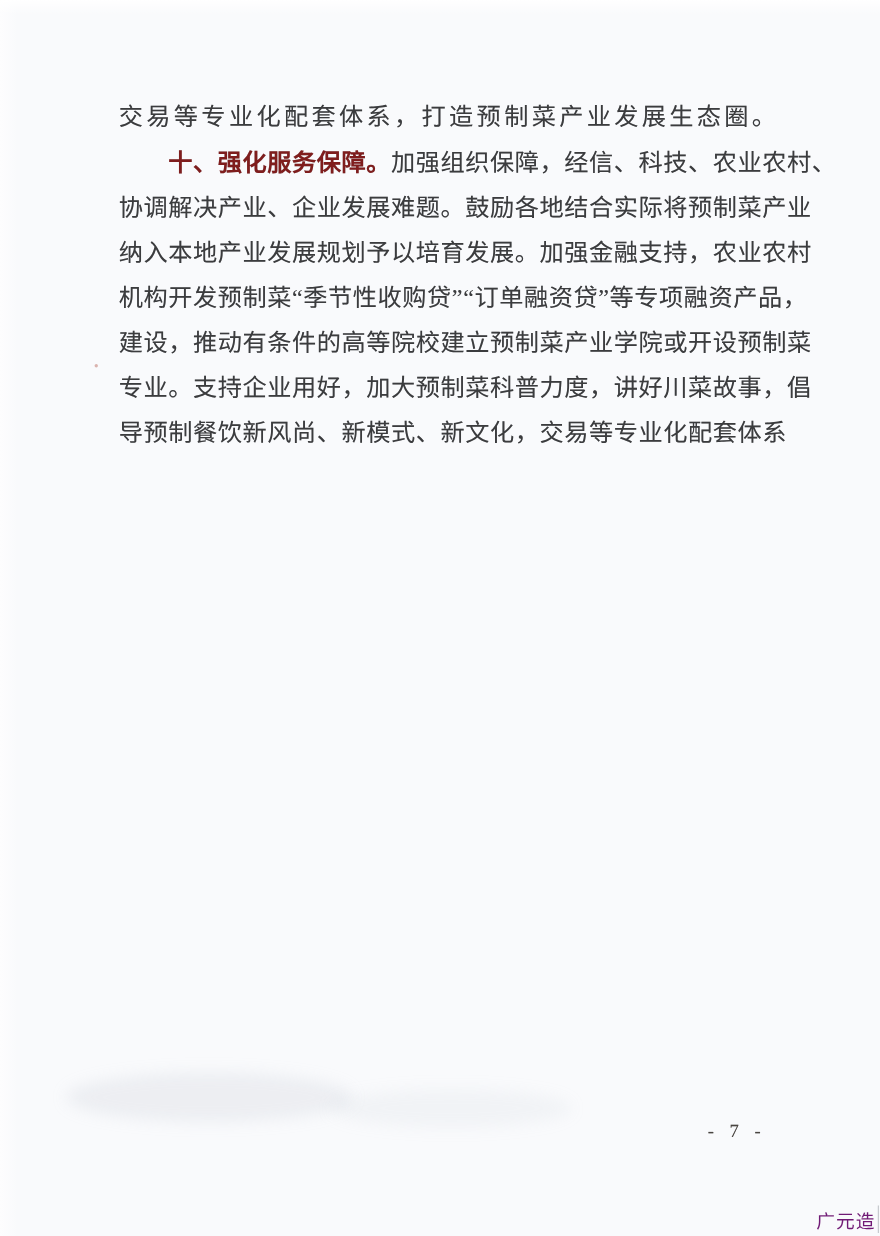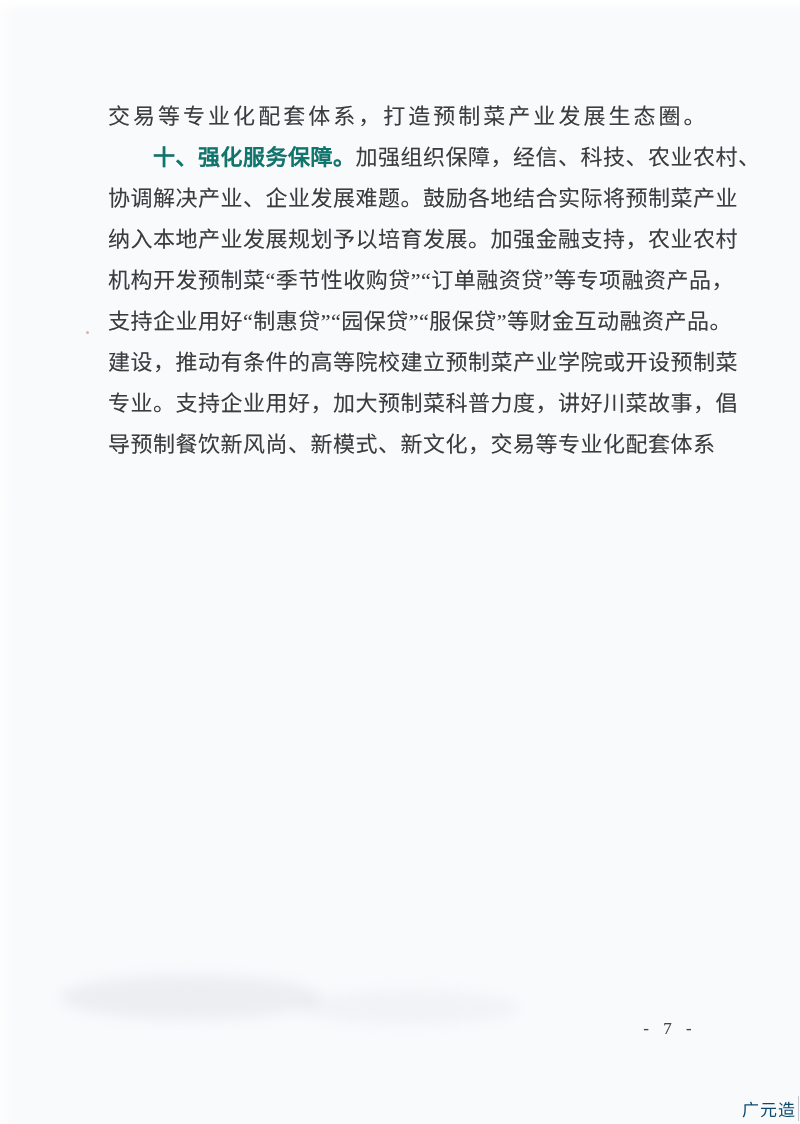--- a/index.html
+++ b/index.html
@@ -18,21 +18,21 @@
   .page::before {
     content: "";
     position: absolute; inset: 0;
     background:
       linear-gradient(180deg, #ffffff 0%, rgba(255,255,255,0) 1.2%),
       linear-gradient(90deg, #fdfdfe 0%, rgba(255,255,255,0) 2%);
     pointer-events: none;
   }
   .text-block {
     position: absolute;
-    left: 108px; top: 96px; width: 598px;
+    left: 108px; top: 86px; width: 598px;
     font-size: 22px;
     color: #3b3c3e;
     text-shadow: 0 0 0.6px rgba(70,70,75,0.35);
   }
   .line {
     height: 41px;
     line-height: 41px;
     text-align: justify;
     text-align-last: justify;
     white-space: nowrap;
@@ -41,38 +41,38 @@
   .line.last {
     text-align-last: left;
   }
   .line.indent {
     padding-left: 45px;
   }
   .seg { font-weight: normal; }
   .seg.bold {
     font-family: "Liberation Sans", "DejaVu Sans", sans-serif;
     font-weight: 700;
-    color: #0f766e;
+    color: #7f1d1d;
   }
   .page-number {
     position: absolute;
     left: 628px; top: 1019px; width: 84px;
     text-align: center;
     font-size: 17px;
     letter-spacing: 5px;
     color: #4a4541;
     text-shadow: 0 0 0.5px rgba(74,69,65,0.4);
   }
   .watermark {
     position: absolute;
     right: 1px; bottom: 3px;
     font-family: "Liberation Sans", "DejaVu Sans", sans-serif;
     font-size: 17px;
     letter-spacing: 1px;
-    color: #0c4a6e;
+    color: #701a75;
     border-right: 1px solid rgba(150,155,160,0.55);
     padding-right: 2px;
     margin-left: 16px;
   }
   
   .smudge {
     position: absolute;
     border-radius: 50%;
     filter: blur(7px);
     pointer-events: none;
@@ -92,21 +92,20 @@
 
 <div class="page">
 
   <div class="text-block" id="text-block">
 
   <div class="line"><span class="seg">交易等专业化配套体系，打造预制菜产业发展生态圈。</span></div>
       <div class="line indent"><span class="seg bold">十、强化服务保障。</span><span class="seg">加强组织保障，经信、科技、农业农村、</span></div>
       <div class="line"><span class="seg">协调解决产业、企业发展难题。鼓励各地结合实际将预制菜产业</span></div>
       <div class="line"><span class="seg">纳入本地产业发展规划予以培育发展。加强金融支持，农业农村</span></div>
       <div class="line"><span class="seg">机构开发预制菜“季节性收购贷”“订单融资贷”等专项融资产品，</span></div>
-      <div class="line"><span class="seg">支持企业用好“制惠贷”“园保贷”“服保贷”等财金互动融资产品。</span></div>
       <div class="line"><span class="seg">建设，推动有条件的高等院校建立预制菜产业学院或开设预制菜</span></div>
       <div class="line"><span class="seg">专业。支持企业用好，加大预制菜科普力度，讲好川菜故事，倡</span></div>
       <div class="line"><span class="seg">导预制餐饮新风尚、新模式、新文化，交易等专业化配套体系</span></div>
     </div>
 
   <div class="smudge s1"></div>
   <div class="smudge s2"></div>
   <div class="speck"></div>
 
   <div class="page-number">- 7 -</div>

